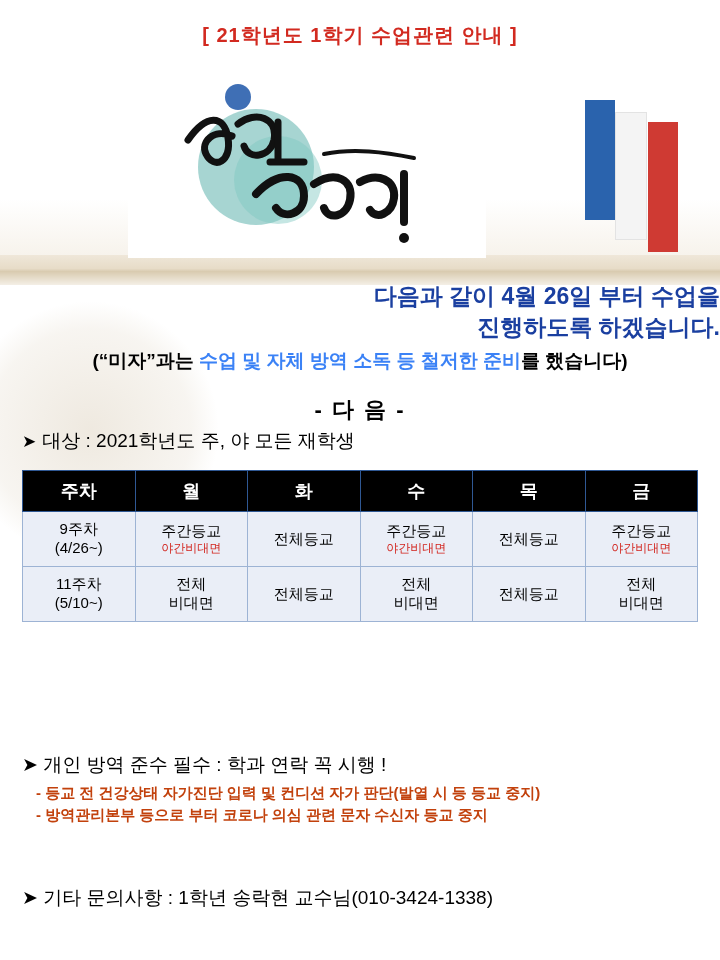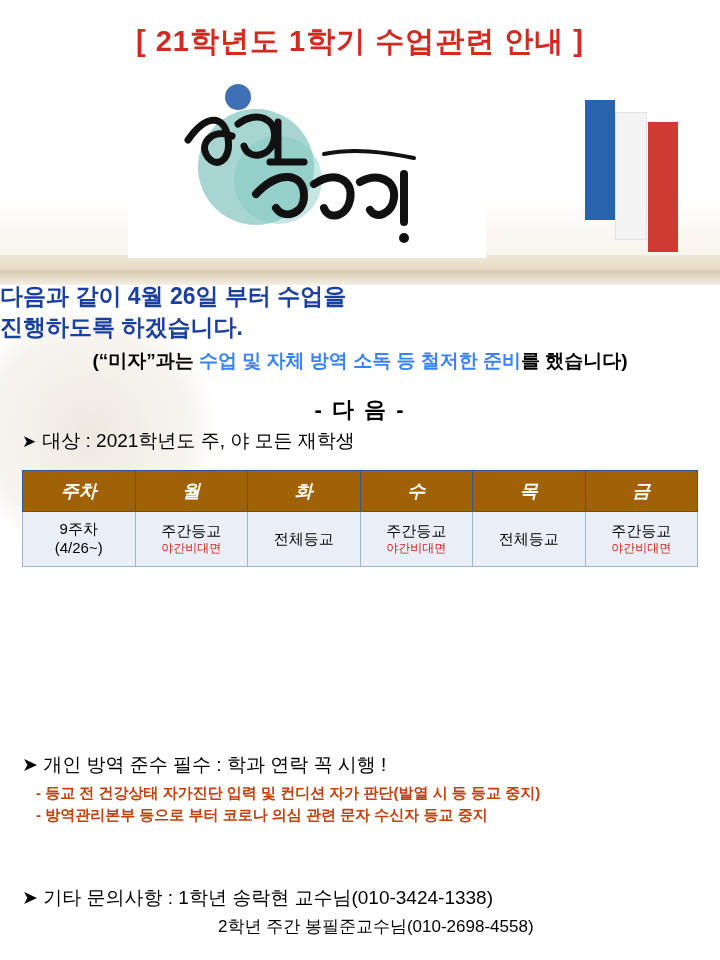--- a/index.html
+++ b/index.html
@@ -20,38 +20,38 @@
     position:absolute;left:0;top:0;width:720px;height:255px;
     background:linear-gradient(to bottom,#ffffff 0%,#ffffff 78%,#f7f3ec 100%);
   }
   .watermark{
     position:absolute;left:-40px;top:300px;width:260px;height:260px;
     border-radius:50%;
     background:radial-gradient(circle at 50% 50%, rgba(225,215,198,.55) 0%, rgba(225,215,198,.25) 55%, rgba(255,255,255,0) 70%);
   }
   .title{
     position:absolute;top:22px;left:0;width:720px;text-align:center;
-    font-size:29px;font-weight:bold;color:#d22a20;letter-spacing:1px;
+    font-size:20px;font-weight:bold;color:#d22a20;letter-spacing:1px;
   }
   
   .bar{position:absolute;}
   .bar-blue{left:585px;top:100px;width:30px;height:120px;background:#2a63ad;}
   .bar-white{left:615px;top:112px;width:30px;height:126px;background:#f4f4f4;border:1px solid #e3e3e3;}
   .bar-red{left:648px;top:122px;width:30px;height:130px;background:#cf3a33;}
 
   
   .logo-box{
     position:absolute;left:128px;top:62px;width:358px;height:196px;
     background:#ffffff;
     overflow:hidden;
   }
   .logo-svg{position:absolute;left:0;top:0;}
 
   .lead{
-    position:absolute;top:281px;left:0;width:720px;text-align:left;
+    position:absolute;top:281px;left:0;width:720px;text-align:right;
     font-size:23px;font-weight:bold;color:#1a3fa0;line-height:1.35;
   }
   .note{
     position:absolute;top:348px;left:0;width:720px;text-align:center;
     font-size:19px;font-weight:bold;color:#000;
   }
   .note .hl{color:#3b82f6;}
   .dashline{
     position:absolute;top:395px;left:0;width:720px;text-align:center;
     font-size:22px;font-weight:bold;color:#000;letter-spacing:2px;
@@ -60,22 +60,22 @@
     position:absolute;top:428px;left:22px;font-size:19px;color:#000;
   }
   .target .arrow{color:#000;font-size:17px;margin-right:6px;}
 
   
   table.sched{
     position:absolute;left:22px;top:470px;width:676px;border-collapse:collapse;
     table-layout:fixed;
   }
   table.sched th{
-    background:#a16207;color:#fff;font-size:18px;font-weight:bold;
-    border:1px solid #2f5894;height:38px;text-align:center;font-style:italic;
+    background:#000000;color:#fff;font-size:18px;font-weight:bold;
+    border:1px solid #2f5894;height:38px;text-align:center;
   }
   table.sched td{
     border:1px solid #9db3d4;text-align:center;font-size:15px;height:52px;
     color:#000;vertical-align:middle;line-height:1.25;
   }
   table.sched tr.r-odd td{background:#eaeef7;}
   table.sched tr.r-even td{background:#ffffff;}
   .c-red{color:#d2221b;}
   .big{font-size:17px;}
   .cellsub{font-size:12px;}
@@ -166,31 +166,54 @@
           <div class="c-red cellsub">야간비대면</div>
         </td>
         <td>
           <div class="">전체등교</div>
         </td>
         <td>
           <div class="">주간등교</div>
           <div class="c-red cellsub">야간비대면</div>
         </td>
       </tr>
+      <tr class="r-odd">
+        <td>
+          <div>11주차</div>
+          <div>(5/10~)</div>
+        </td>
+        <td>
+          <div class="">전체</div>
+          <div class="">비대면</div>
+        </td>
+        <td>
+          <div class="">전체등교</div>
+        </td>
+        <td>
+          <div class="">전체</div>
+          <div class="">비대면</div>
+        </td>
+        <td>
+          <div class="">전체등교</div>
+        </td>
+        <td>
+          <div class="">전체</div>
+          <div class="">비대면</div>
+        </td>
+      </tr>
     </tbody>
 </table>
 
 <div class="rules">
   <div class="rule-head">
     <span class="arrow">➤</span>
     <span>개인 방역 준수 필수 : 학과 연락 꼭 시행 !</span>
   </div>
   <div class="rule-item">- 등교 전 건강상태 자가진단 입력 및 컨디션 자가 판단(발열 시 등 등교 중지)</div>
   <div class="rule-item">- 방역관리본부 등으로 부터 코로나 의심 관련 문자 수신자  등교 중지</div>
 </div>
 
 <div class="contacts">
   <div class="contact-head">
     <span class="arrow">➤</span>
     <span>기타 문의사항 : 1학년  송락현 교수님(010-3424-1338)</span>
   </div>
-  <div class="contact-line">2학년  주간 봉필준교수님(010-2698-4558)</div>
 </div>
 
 </body></html>

